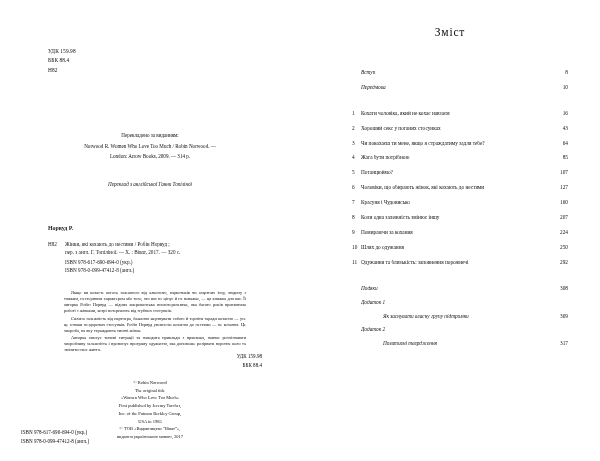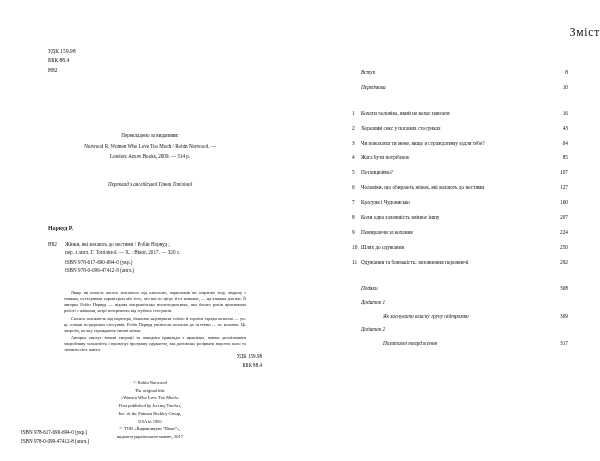--- a/index.html
+++ b/index.html
@@ -151,21 +151,21 @@
     line-height: 1.8;
     color: #111;
   }
 
   
   .toc-title {
     position: absolute;
     left: 0;
     top: 26px;
     width: 300px;
-    text-align: right;
+    text-align: center;
     font-size: 11.5px;
     letter-spacing: 0.8px;
     color: #111;
   }
   .toc {
     position: absolute;
     left: 52px;
     top: 70px;
     width: 216px;
   }

